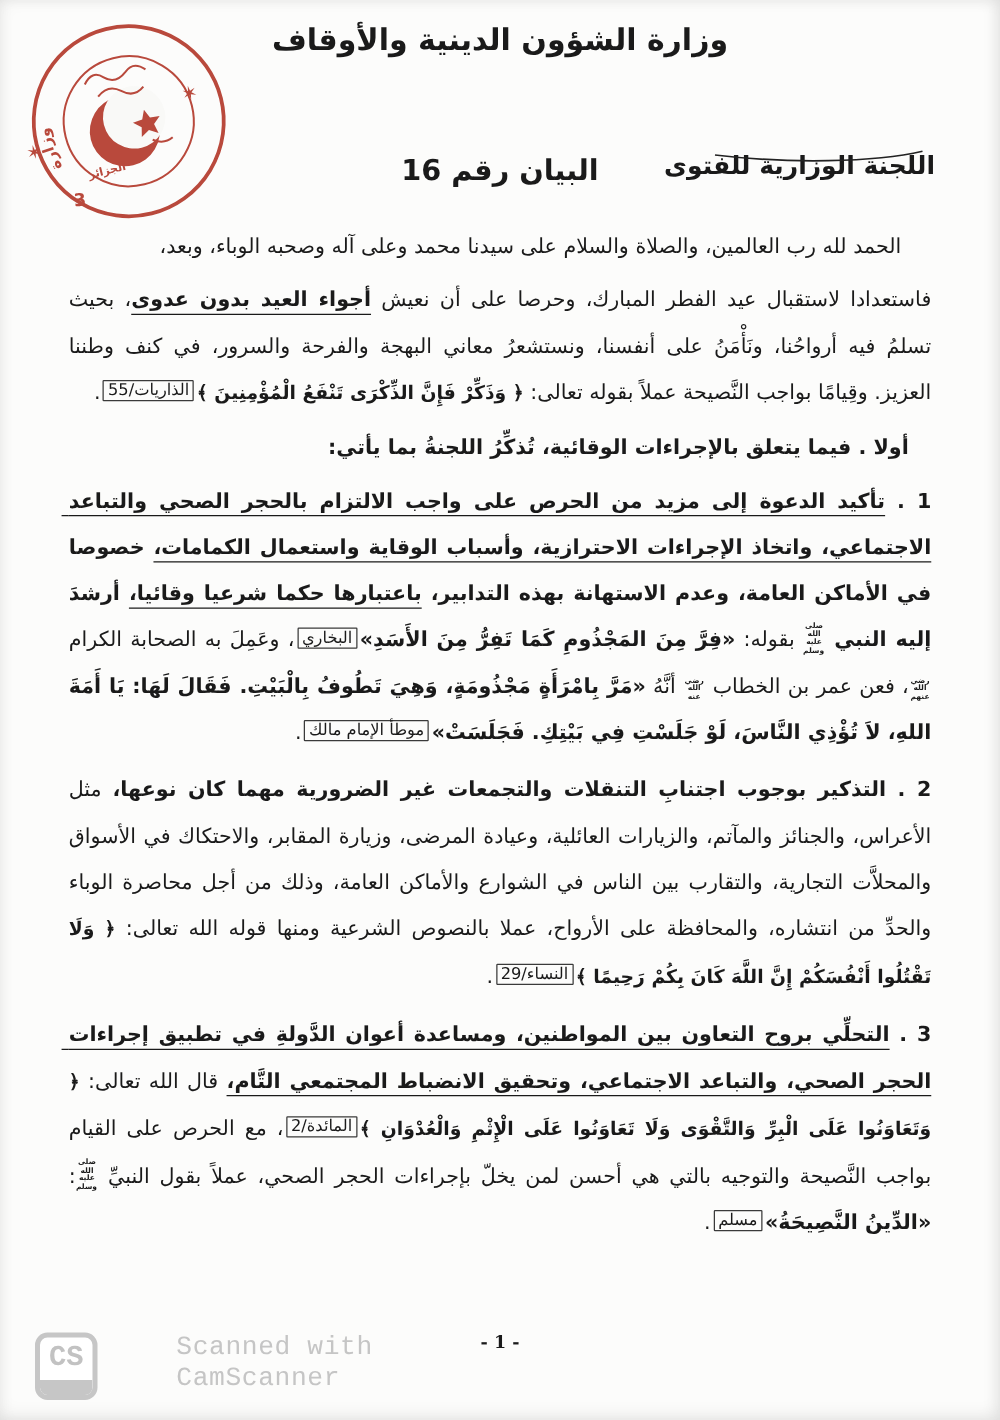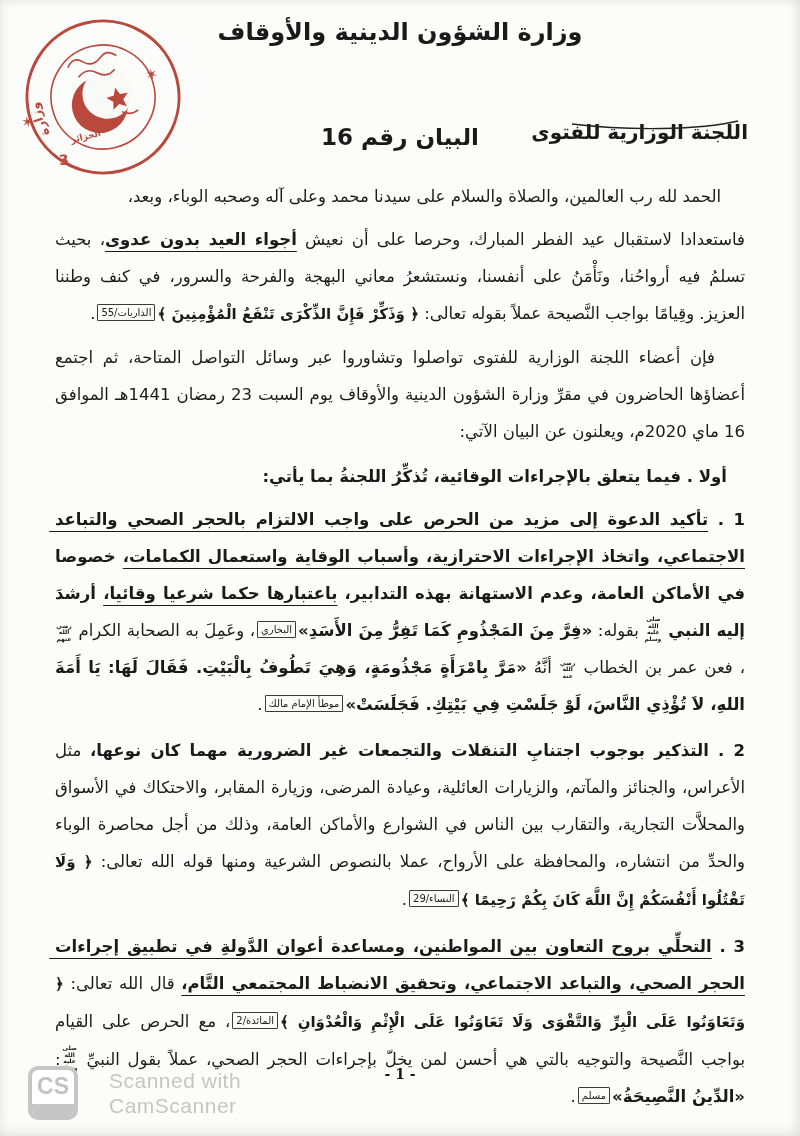--- a/index.html
+++ b/index.html
@@ -41,42 +41,43 @@
   .p1{text-indent:24px;}
   .p3{text-indent:30px;margin-bottom:8px;}
   .heading{text-indent:18px;font-weight:700;margin-bottom:6px;}
   .item{margin-bottom:9px;}
   .seg{white-space:pre-wrap;}
   .b{font-weight:700;}
   .bu{font-weight:700;text-decoration:underline;text-underline-offset:6px;text-decoration-thickness:1.2px;}
   .quran{font-weight:700;font-size:15px;}
   .hadith{font-weight:700;}
   .refbox{
-    font-size:10px;font-weight:400;
+    font-size:13px;font-weight:400;
     border:1px solid #3a3a3a;border-radius:1px;
     padding:0 3px;margin:0 2px;
     display:inline-block;line-height:15px;vertical-align:3px;
     text-decoration:none;
   }
   .honorific{
     display:inline-block;width:16px;
     font-size:6px;line-height:1.1;font-weight:700;
     text-align:center;vertical-align:-5px;margin:0 1px;
     text-decoration:none;
   }
   
   .page-number{
     position:absolute;top:1066px;left:0;width:100%;
     text-align:center;font-size:14px;font-weight:700;
     font-family:"DejaVu Serif",serif;
   }
   .watermark{
     position:absolute;top:1066px;left:28px;
-    display:flex;align-items:center;direction:ltr;
-    font-family:Liberation Sans, sans-serif;
+    display:flex;direction:ltr;
+    font-family:Liberation Mono, monospace;
+    gap:32px;
   }
   .cs-logo{
     position:relative;width:50px;height:54px;
     border:4px solid #c6c6c6;border-radius:10px;
     box-sizing:border-box;background:#fff;overflow:hidden;
   }
   .cs-logo-text{
     display:block;text-align:center;
     color:#c2c2c2;font-weight:700;font-size:23px;line-height:32px;
   }
@@ -127,21 +128,20 @@
   <div class="committee">اللجنة الوزارية للفتوى</div>
   <svg class="committee-swoosh" width="170" height="14">
     <path d="M 168,3 C 130,12 60,13 2,6" fill="none" stroke="#222" stroke-width="1.4"></path>
   </svg>
 
   <div class="doc-title">البيان رقم 16</div>
 
   <div class="doc-body">
     <p class="para p1"><span class="seg">الحمد لله رب العالمين، والصلاة والسلام على سيدنا محمد وعلى آله وصحبه الوباء، وبعد،</span></p>
     <p class="para p2"><span class="seg">فاستعدادا لاستقبال عيد الفطر المبارك، وحرصا على أن نعيش </span><span class="seg bu">أجواء العيد بدون عدوى</span><span class="seg">، بحيث تسلمُ فيه أرواحُنا، ونَأْمَنُ على أنفسنا، ونستشعرُ معاني البهجة والفرحة والسرور، في كنف وطننا العزيز. وقِيامًا بواجب النَّصيحة عملاً بقوله تعالى: </span><span class="seg quran">﴿ وَذَكِّرْ فَإِنَّ الذِّكْرَى تَنْفَعُ الْمُؤْمِنِينَ ﴾</span><span class="seg refbox">الذاريات/55</span><span class="seg">.</span></p>
-    <p class="para p3"><span class="seg">فإن أعضاء اللجنة الوزارية للفتوى تواصلوا وتشاوروا عبر وسائل التواصل المتاحة، ثم اجتمع أعضاؤها الحاضرون في مقرِّ وزارة الشؤون الدينية والأوقاف يوم السبت 23 رمضان 1441هـ الموافق 16 ماي 2020م، ويعلنون عن البيان الآتي:</span></p>
     <p class="para heading"><span class="seg b">أولا . فيما يتعلق بالإجراءات الوقائية، تُذكِّرُ اللجنةُ بما يأتي:</span></p>
     <p class="para item"><span class="seg b">1 . </span><span class="seg bu">تأكيد الدعوة إلى مزيد من الحرص على واجب الالتزام بالحجر الصحي والتباعد الاجتماعي، واتخاذ الإجراءات الاحترازية، وأسباب الوقاية واستعمال الكمامات،</span><span class="seg b"> خصوصا في الأماكن العامة، وعدم الاستهانة بهذه التدابير، </span><span class="seg bu">باعتبارها حكما شرعيا وقائيا،</span><span class="seg b"> أرشدَ إليه النبي </span><span class="seg honorific">صلى الله عليه وسلم</span><span class="seg"> بقوله: </span><span class="seg hadith">«فِرَّ مِنَ المَجْذُومِ كَمَا تَفِرُّ مِنَ الأَسَدِ»</span><span class="seg refbox">البخاري</span><span class="seg">، وعَمِلَ به الصحابة الكرام </span><span class="seg honorific">رضي الله عنهم</span><span class="seg">، فعن عمر بن الخطاب </span><span class="seg honorific">رضي الله عنه</span><span class="seg"> أنَّهُ </span><span class="seg hadith">«مَرَّ بِامْرَأَةٍ مَجْذُومَةٍ، وَهِيَ تَطُوفُ بِالْبَيْتِ. فَقَالَ لَهَا: يَا أَمَةَ اللهِ، لاَ تُؤْذِي النَّاسَ، لَوْ جَلَسْتِ فِي بَيْتِكِ. فَجَلَسَتْ»</span><span class="seg refbox">موطأ الإمام مالك</span><span class="seg">.</span></p>
     <p class="para item"><span class="seg b">2 . </span><span class="seg b">التذكير بوجوب اجتنابِ التنقلات والتجمعات غير الضرورية مهما كان نوعها،</span><span class="seg"> مثل الأعراس، والجنائز والمآتم، والزيارات العائلية، وعيادة المرضى، وزيارة المقابر، والاحتكاك في الأسواق والمحلاَّت التجارية، والتقارب بين الناس في الشوارع والأماكن العامة، وذلك من أجل محاصرة الوباء والحدِّ من انتشاره، والمحافظة على الأرواح، عملا بالنصوص الشرعية ومنها قوله الله تعالى: </span><span class="seg quran">﴿ وَلَا تَقْتُلُوا أَنْفُسَكُمْ إِنَّ اللَّهَ كَانَ بِكُمْ رَحِيمًا ﴾</span><span class="seg refbox">النساء/29</span><span class="seg">.</span></p>
     <p class="para item"><span class="seg b">3 . </span><span class="seg bu">التحلِّي بروح التعاون بين المواطنين، ومساعدة أعوان الدَّولةِ في تطبيق إجراءات الحجر الصحي، والتباعد الاجتماعي، وتحقيق الانضباط المجتمعي التَّام،</span><span class="seg"> قال الله تعالى: </span><span class="seg quran">﴿ وَتَعَاوَنُوا عَلَى الْبِرِّ وَالتَّقْوَى وَلَا تَعَاوَنُوا عَلَى الْإِثْمِ وَالْعُدْوَانِ ﴾</span><span class="seg refbox">المائدة/2</span><span class="seg">، مع الحرص على القيام بواجب النَّصيحة والتوجيه بالتي هي أحسن لمن يخلّ بإجراءات الحجر الصحي، عملاً بقول النبيِّ </span><span class="seg honorific">صلى الله عليه وسلم</span><span class="seg">: </span><span class="seg hadith">«الدِّينُ النَّصِيحَةُ»</span><span class="seg refbox">مسلم</span><span class="seg">.</span></p>
   </div>
 
   <div class="page-number">- 1 -</div>
 
   <div class="watermark">
     <div class="cs-logo">

